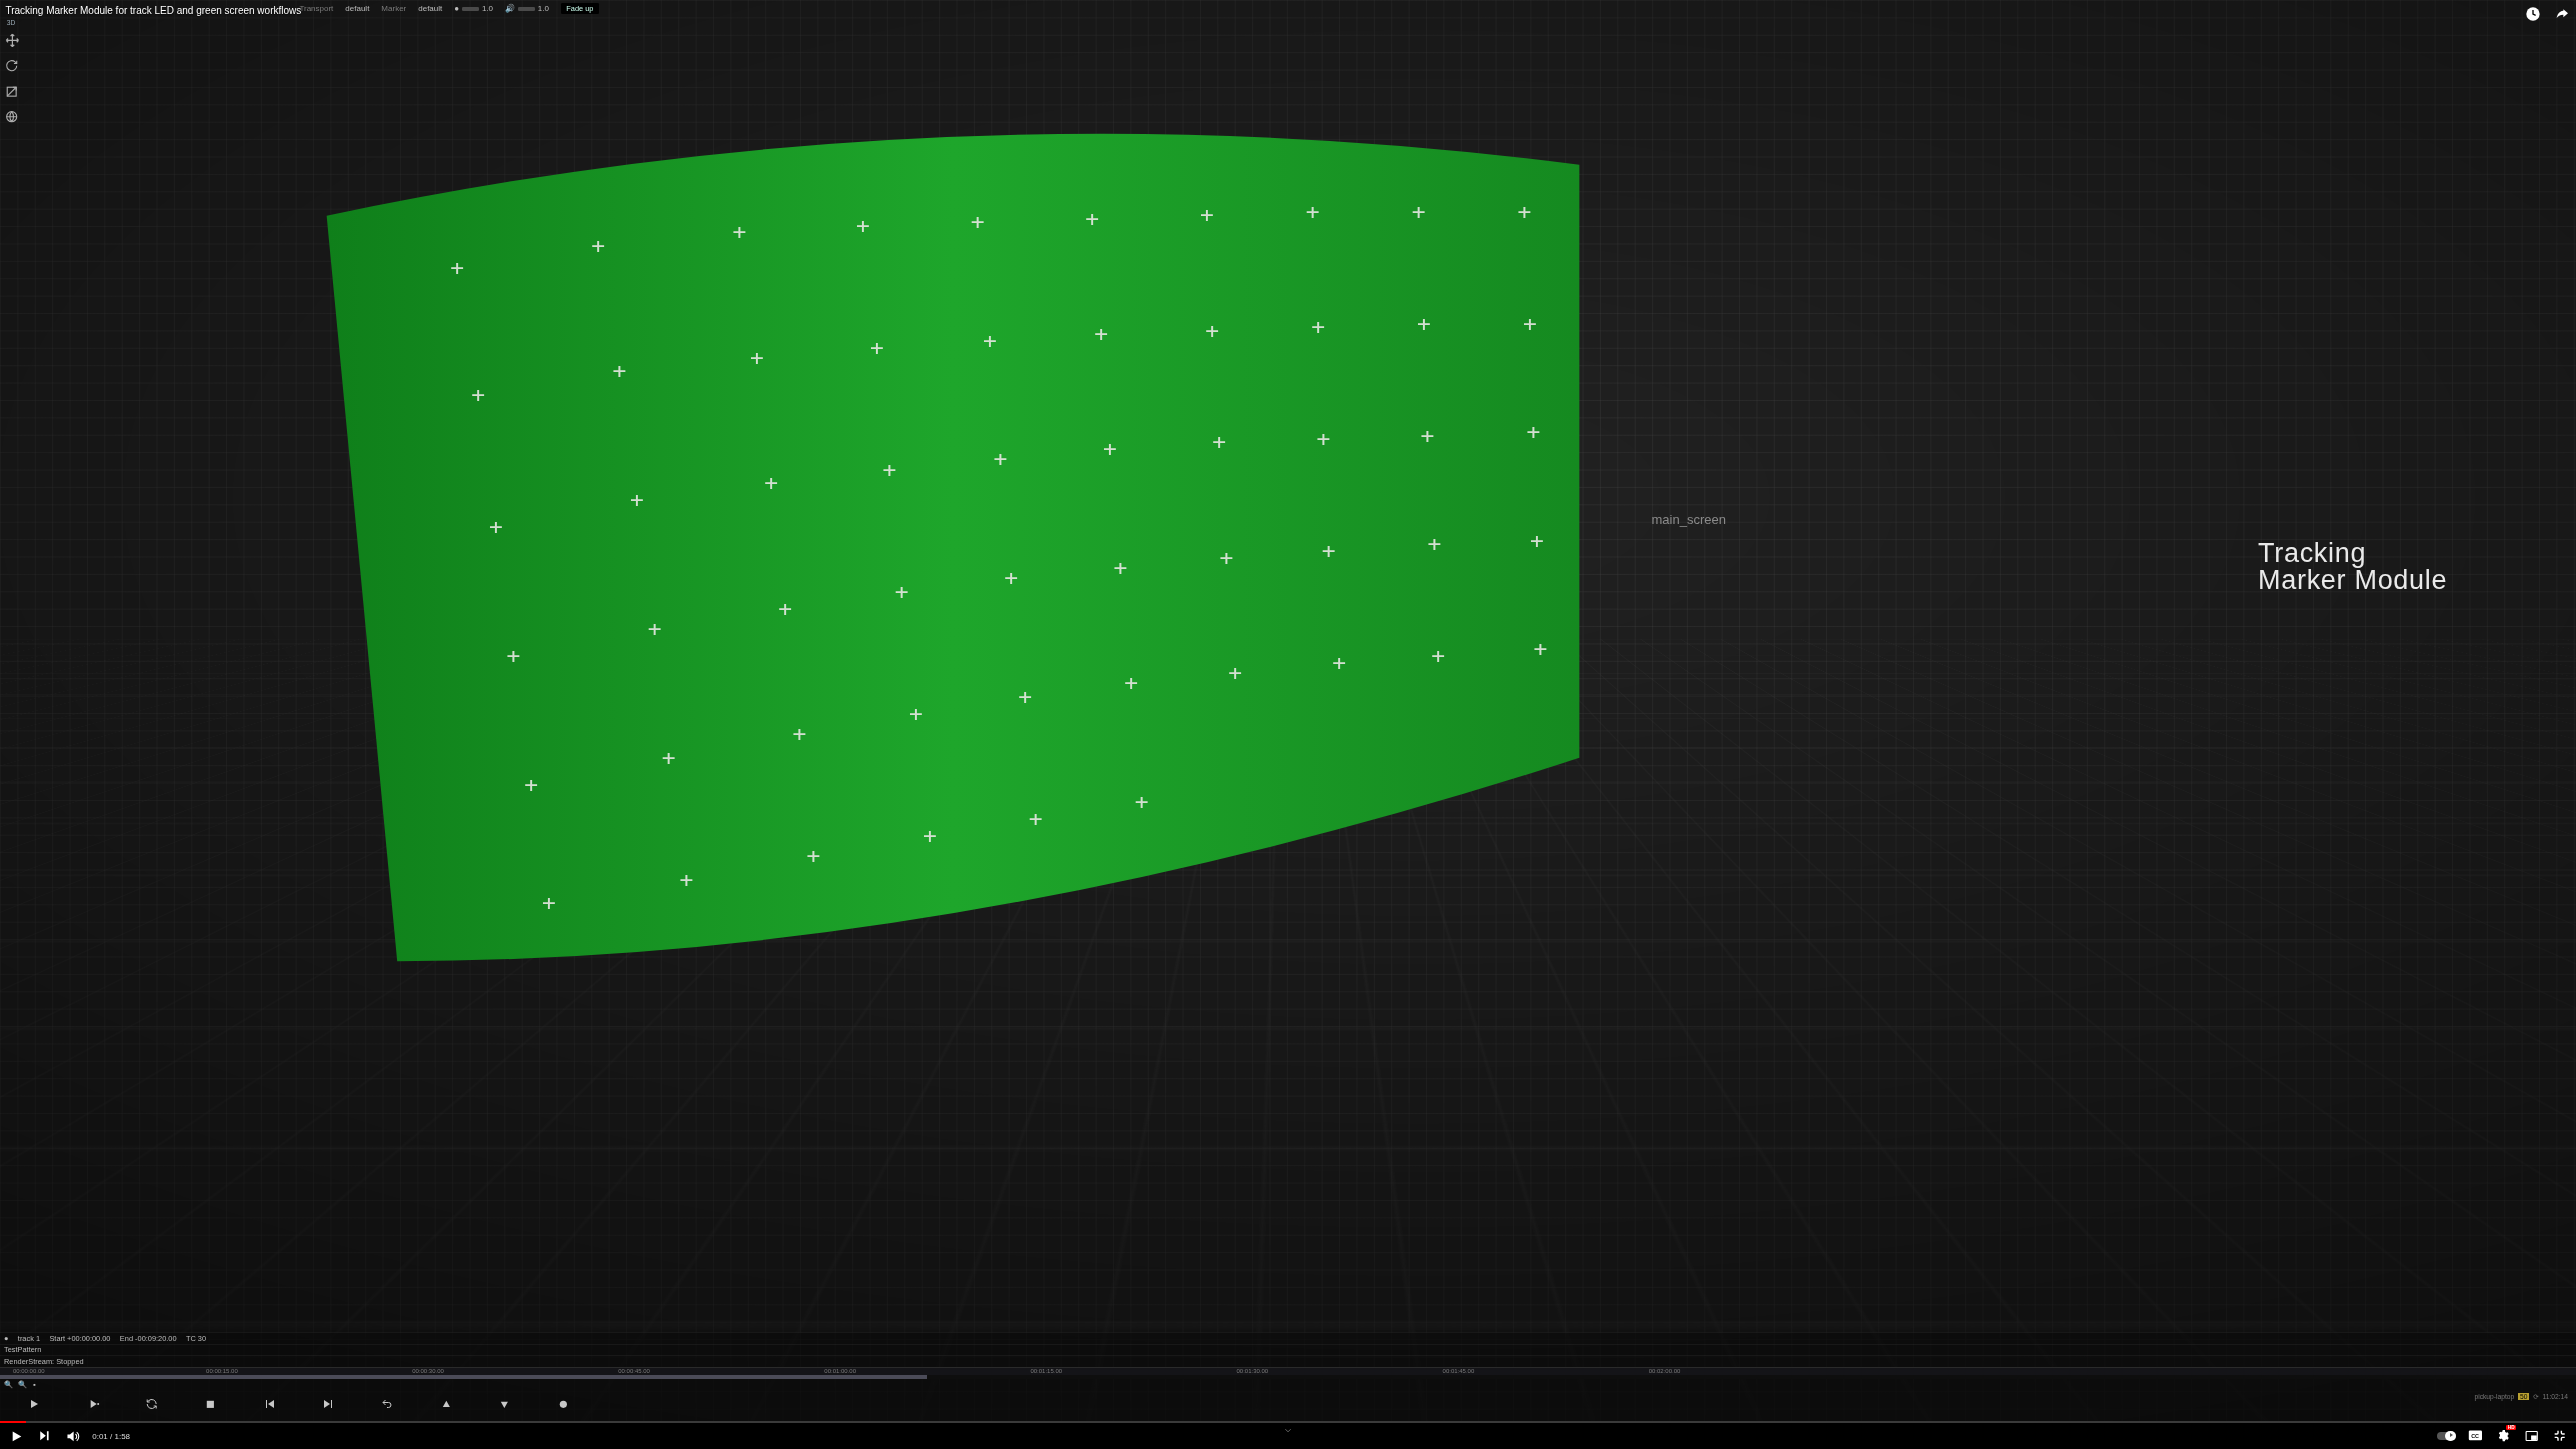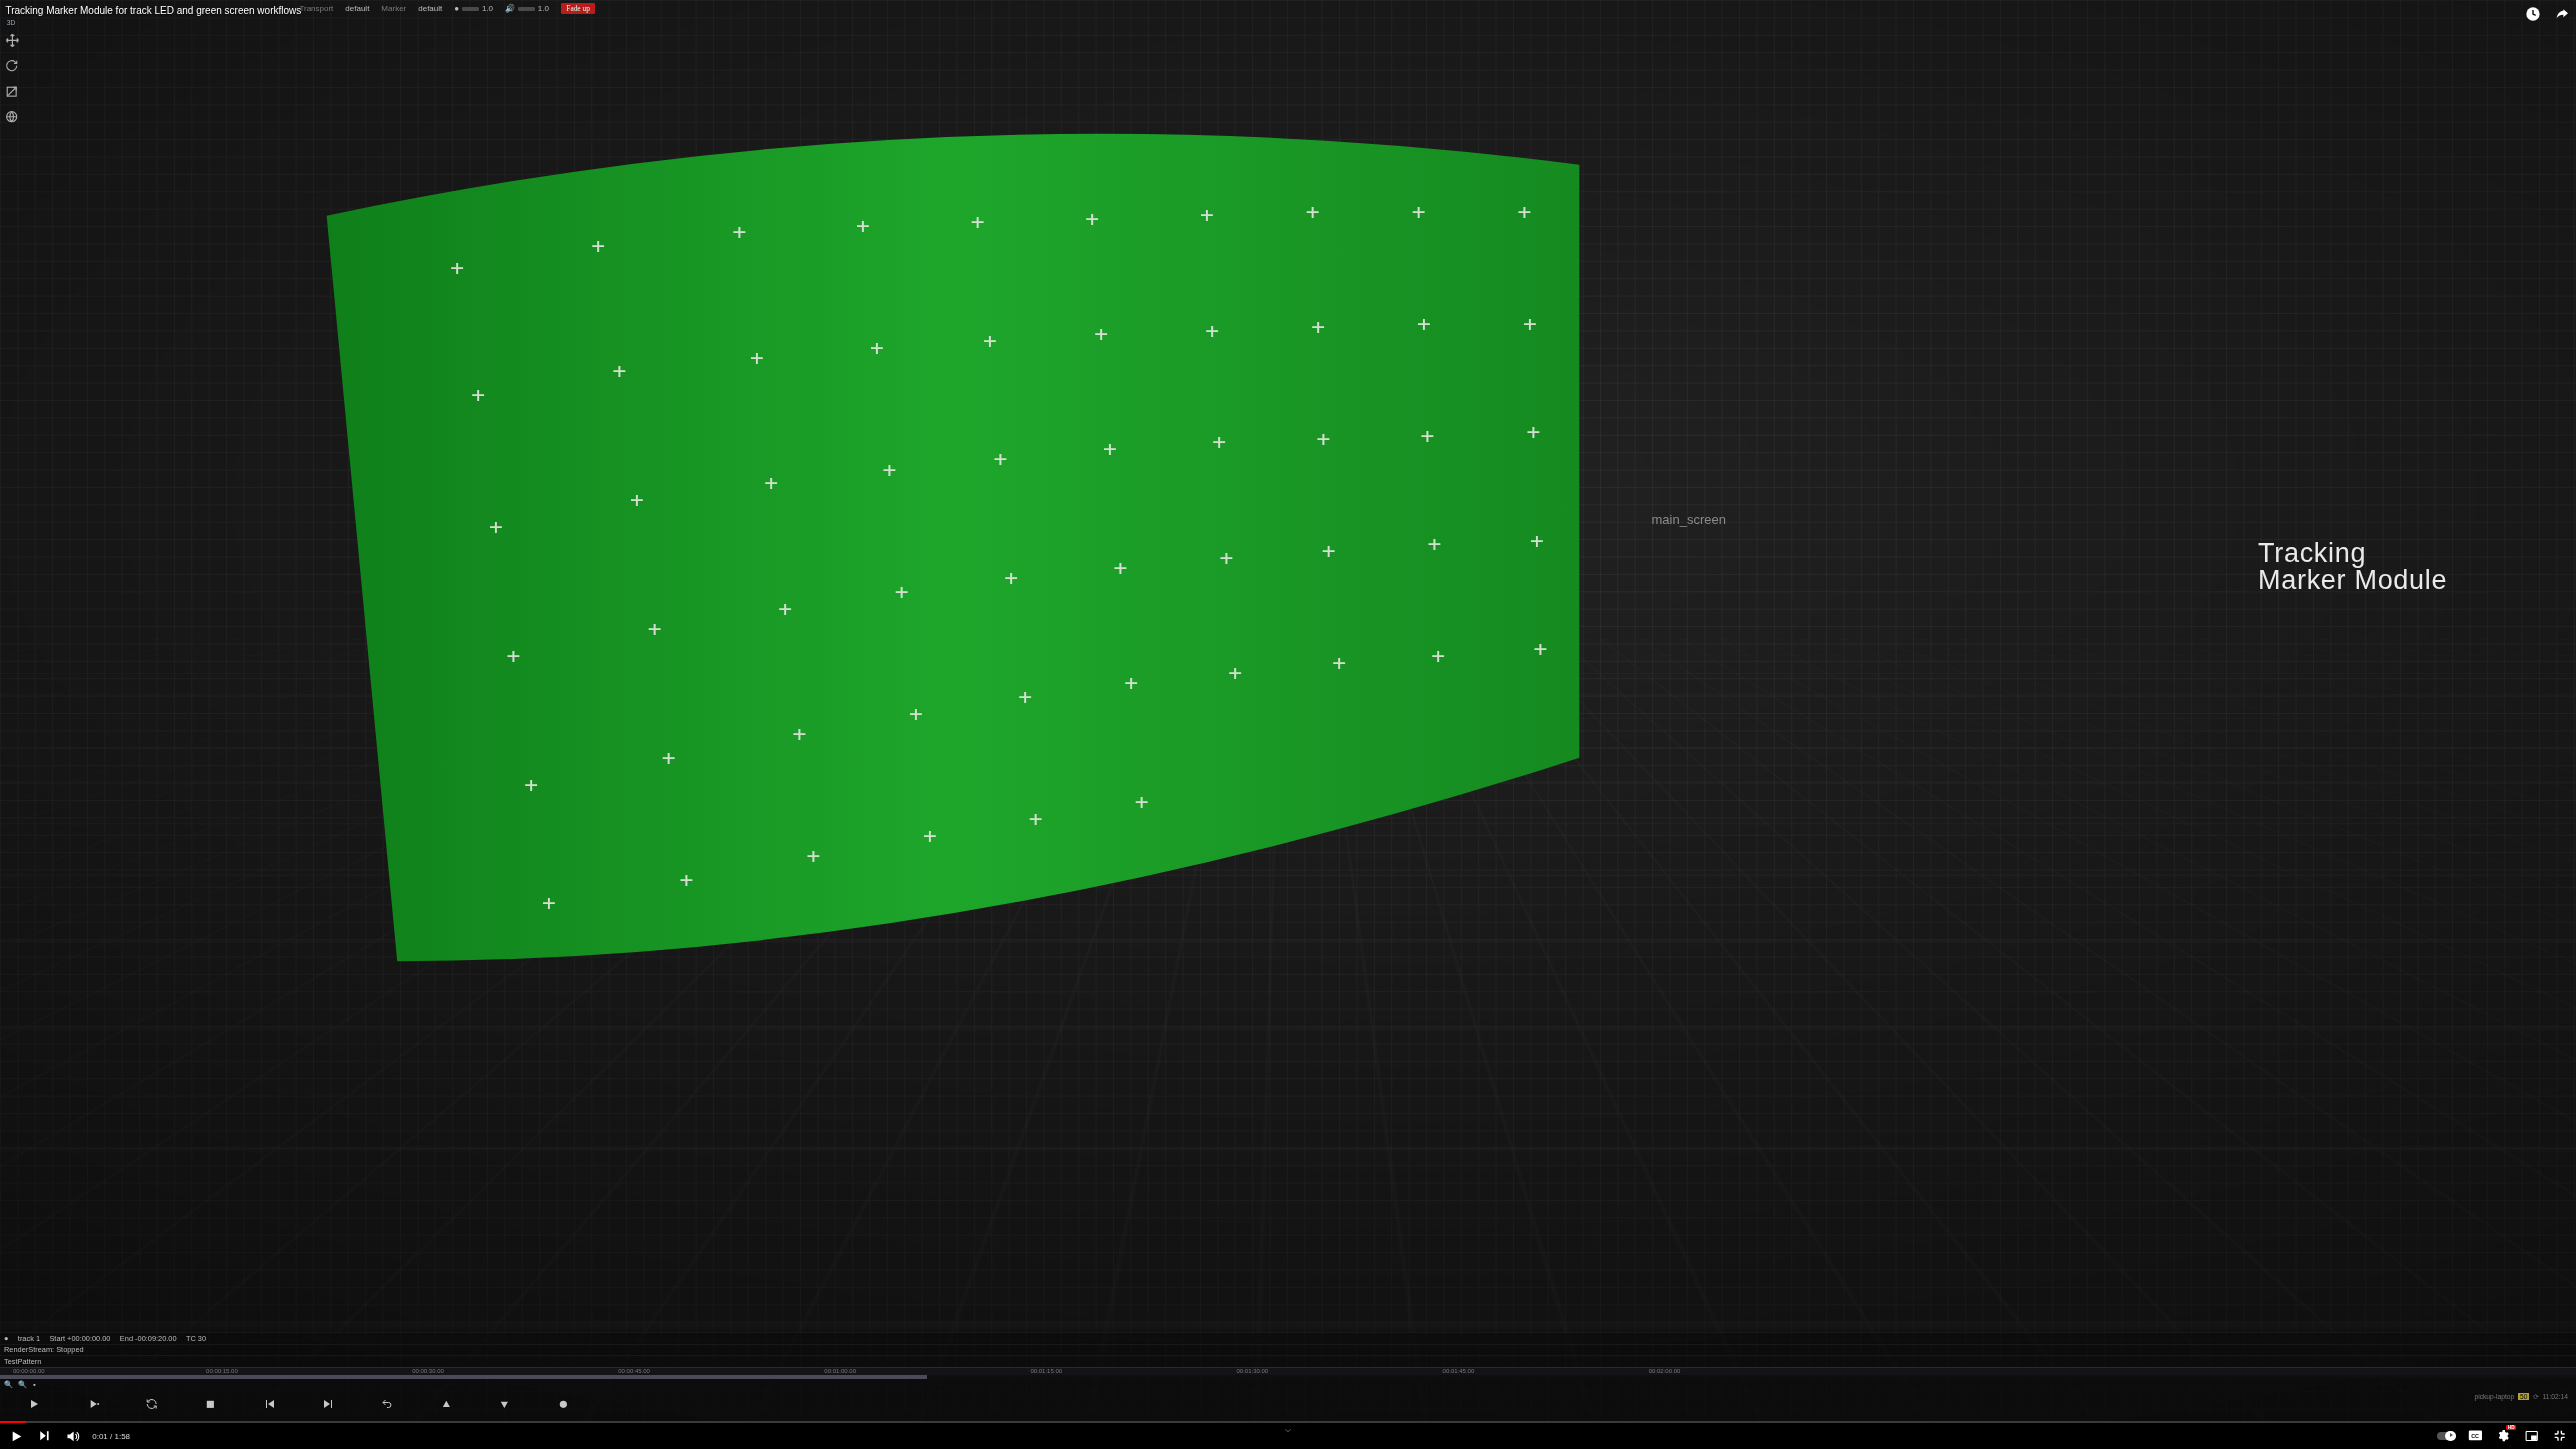--- a/index.html
+++ b/index.html
@@ -34,21 +34,21 @@
   .green-wall-wrap svg { width:100%; height:100%; }
 
   
   .marker { font-size:13px; fill:#e8e8e4; opacity:0.9; }
 
   
   .app-topbar { position:absolute; top:0; left:0; right:0; height:17.4px; display:flex; align-items:center; gap:12px; padding:0 5.4px; font-size:8px; color:#bbb;text-align:right; }
   .app-topbar .muted { color:#7a7a7a; }
   .app-topbar .slider { display:inline-flex; align-items:center; gap:2.7px; }
   .app-topbar .sliderbar { width:17.4px; height:4px; background:#4a4a4a; border-radius:1.3px; }
-  .fade-btn { background:#b91c1c; color:#cfe; padding:1.3px 5.4px; font-size:7.4px; border-radius:1.3px;font-family:Liberation Serif, serif; }
+  .fade-btn { background:#000000; color:#cfe; padding:1.3px 5.4px; font-size:7.4px; border-radius:1.3px; }
 
   
   .left-tools { position:absolute; left:1.3px; top:19px; width:23px; display:flex; flex-direction:column; gap:4px; }
   .left-tools .tool { width:21.5px; height:21.5px; display:flex; align-items:center; justify-content:center; color:#c9c9c9; opacity:0.85; }
   .badge-3d { font-size:6.7px; color:#9aaab5; margin-left:2.7px; }
 
   
   .heading { position:absolute; right:5%; top:38%; font-weight:200; font-size:27px; line-height:1.0; letter-spacing:0.7px; color:#eaeaea; font-family: "Helvetica Neue", Arial, sans-serif; }
   .heading span { display:block; }
   .small-label { position:absolute; right:33%; top:36%; font-size:13px; color:#8a8a8a; }
@@ -228,22 +228,22 @@
     </div>
 
     <div class="app-timeline">
       <div class="row track-row">
         <span>●</span>
         <span>track 1</span>
         <span>Start +00:00:00.00</span>
         <span>End -00:09:20.00</span>
         <span>TC 30</span>
       </div>
+      <div class="row">TestPattern</div>
       <div class="row">RenderStream: Stopped</div>
-      <div class="row">TestPattern</div>
       <div class="tl-ruler">
         <span class="tick" style="left:0.5%">00:00:00.00</span>
         <span class="tick" style="left:8%">00:00:15.00</span>
         <span class="tick" style="left:16%">00:00:30.00</span>
         <span class="tick" style="left:24%">00:00:45.00</span>
         <span class="tick" style="left:32%">00:01:00.00</span>
         <span class="tick" style="left:40%">00:01:15.00</span>
         <span class="tick" style="left:48%">00:01:30.00</span>
         <span class="tick" style="left:56%">00:01:45.00</span>
         <span class="tick" style="left:64%">00:02:00.00</span>

